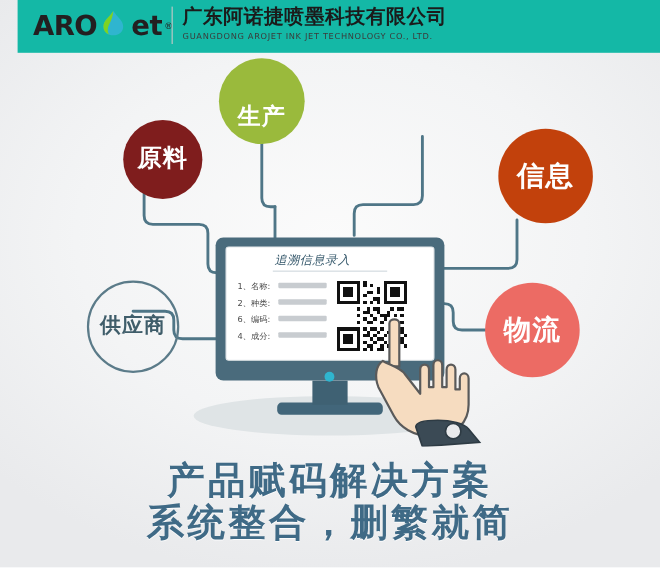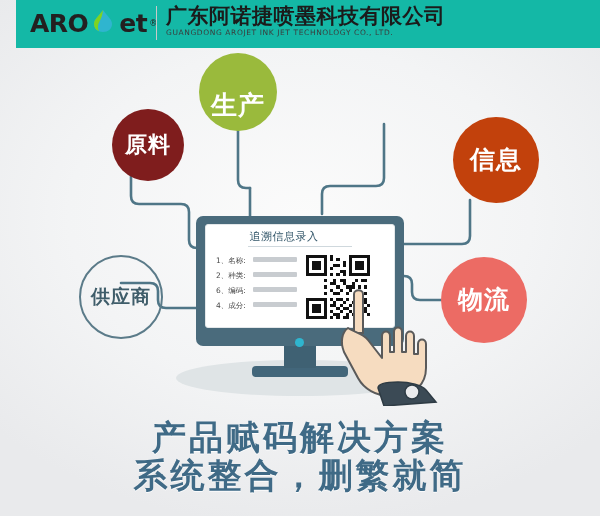--- a/index.html
+++ b/index.html
@@ -67,21 +67,21 @@
     height: 34px;
     background: #c9c9c9;
   }
   #company {
     position: absolute;
     left: 150px;
     top: 5px;
   }
   #company .cn {
     font-family: "DejaVu Sans", "Liberation Sans", sans-serif;
-    font-size: 21px;
+    font-size: 18px;
     font-weight: bold;
     color: #1b1b1b;
     letter-spacing: 0.5px;
     line-height: 22px;
     white-space: nowrap;
   }
   #company .en {
     font-family: "DejaVu Sans", sans-serif;
     font-size: 7.5px;
     font-weight: normal;
@@ -148,20 +148,21 @@
     position: absolute;
     left: 205px;
     top: 229px;
     width: 158px;
     text-align: center;
     font-family: "DejaVu Sans", "Liberation Sans", sans-serif;
     font-size: 11px;
     color: #34576a;
     z-index: 28;
     letter-spacing: 0.5px;
+    font-style: italic;
   }
   #screen-underline {
     position: absolute;
     left: 248px;
     top: 246px;
     width: 104px;
     height: 1px;
     background: #cfd8dd;
     z-index: 28;
   }
@@ -278,21 +279,21 @@
 
       <path d="M441,300 L420,300 Q412,300 412,292 L412,284 Q412,276 404,276 L396,276"></path>
     </g>
   </svg>
 
   <div class="bubble" style="left:112px; top:109px; width:72px; height:72px; background:#7f1d1d;">
     <span style="font-size:22px;">原料</span>
   </div>
 
   <div class="bubble" style="left:199px; top:53px; width:78px; height:78px; background:#9aba3c;">
-    <span style="font-size:26px;margin-top:28px;">生产</span>
+    <span style="font-size:21px;margin-top:28px;">生产</span>
   </div>
 
 
   <div class="bubble" style="left:453px; top:117px; width:86px; height:86px; background:#c2410c;">
     <span style="font-size:25px;">信息</span>
   </div>
 
   <div class="bubble outline" style="left:79px; top:255px; width:84px; height:84px;">
     <span style="font-size:19px;">供应商</span>
   </div>

